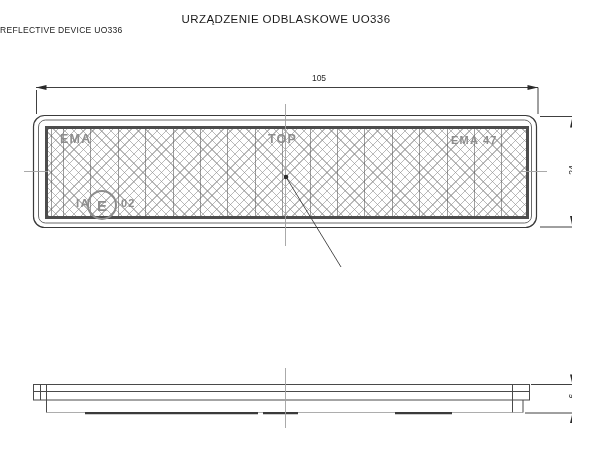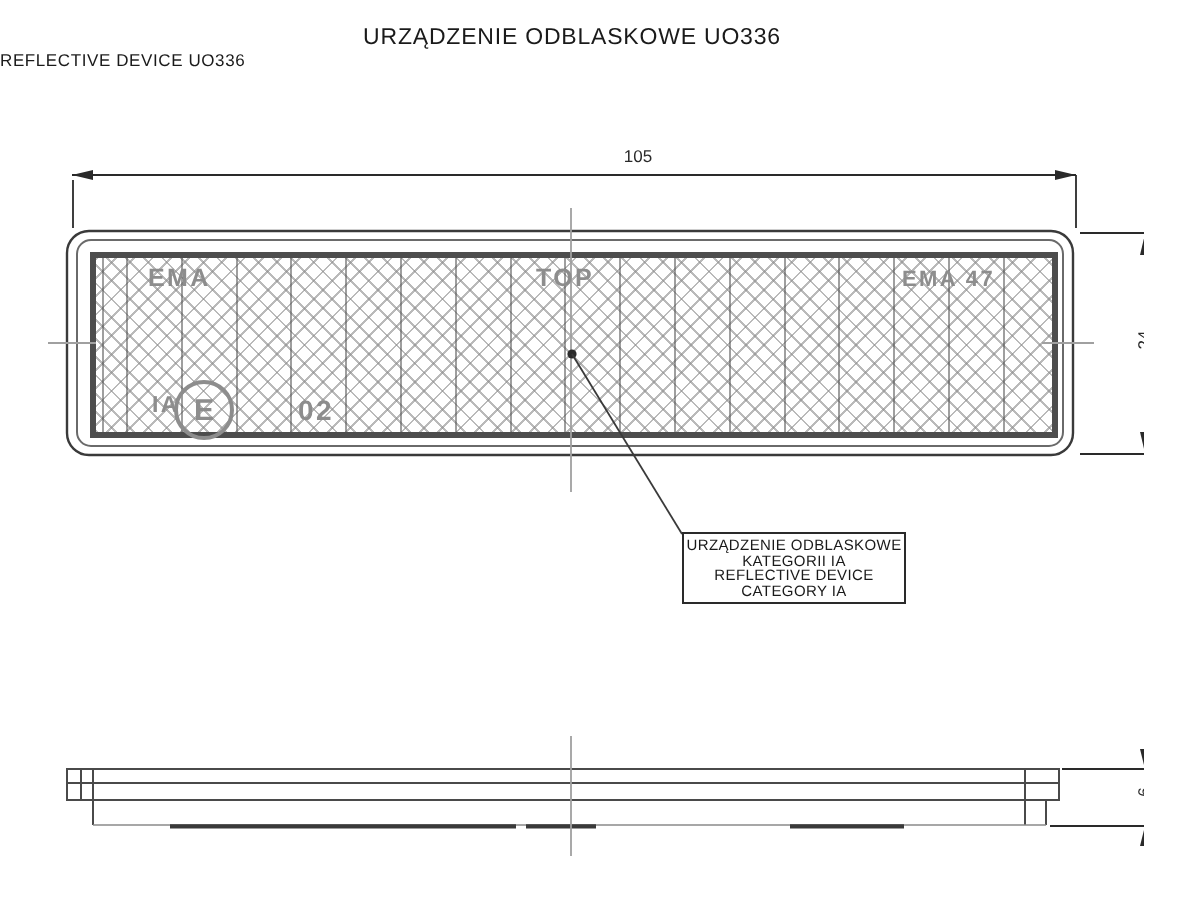--- a/index.html
+++ b/index.html
@@ -13,25 +13,25 @@
   .dim-105{left:276px;top:73px;width:30px;text-align:center;margin-left:28px;}
   .dim-24{left:561px;top:165px;width:22px;text-align:center;transform:rotate(-90deg);transform-origin:center;}
   .dim-6{left:561px;top:391px;width:22px;text-align:center;transform:rotate(-90deg);transform-origin:center;}
   .face{left:45px;top:126px;width:478px;height:87px;border:3px solid #4d4d4d;background-color:#ffffff;
     background-image:
       repeating-linear-gradient(to right, rgba(80,80,80,.55) 0 1px, rgba(0,0,0,0) 1px 27.4px),
       repeating-linear-gradient(45deg,  rgba(140,140,140,.6) 0 1px, rgba(0,0,0,0) 1px 6.5px),
       repeating-linear-gradient(135deg, rgba(140,140,140,.6) 0 1px, rgba(0,0,0,0) 1px 6.5px);
     background-position:15px 0,0 0,0 0;}
   .mark{color:#8d8d8d;font-weight:bold;letter-spacing:1.2px;}
-  .mark-ema{left:74px;top:132px;font-size:12.5px;}
+  .mark-ema{left:60px;top:132px;font-size:12.5px;}
   .mark-top{left:268px;top:132px;font-size:12.5px;}
   .mark-ema47{left:451px;top:134px;font-size:11px;}
   .mark-ia{left:44px;top:197px;font-size:11.5px;padding-left:32px;}
-  .mark-02{left:121px;top:197px;font-size:14px;margin-left:28px;}
+  .mark-02{left:121px;top:197px;font-size:11px;}
   .emark{left:87px;top:190px;width:26px;height:26px;border:2px solid #8d8d8d;border-radius:50%;
          display:flex;align-items:center;justify-content:center;}
   .emark span{color:#8d8d8d;font-weight:bold;font-size:15px;line-height:1;}
   .callout{left:341px;top:266px;width:108px;border:1px solid #2a2a2a;background:#fff;
            padding:2px 1px;text-align:center;font-size:7.5px;line-height:7.6px;color:#1a1a1a;letter-spacing:.2px;}
 </style>
 </head>
 <body>
 
 <div class="sheet">
@@ -109,20 +109,14 @@
 
   <div class="abs mark mark-ema">EMA</div>
   <div class="abs mark mark-top">TOP</div>
   <div class="abs mark mark-ema47">EMA 47</div>
   <div class="abs mark mark-ia">IA</div>
   <div class="abs emark">
     <span>E</span>
   </div>
   <div class="abs mark mark-02">02</div>
 
-  <div class="abs callout">
-    <div>URZĄDZENIE ODBLASKOWE</div>
-    <div>KATEGORII IA</div>
-    <div>REFLECTIVE DEVICE</div>
-    <div>CATEGORY IA</div>
-  </div>
 
 </div>
 
 </body></html>

